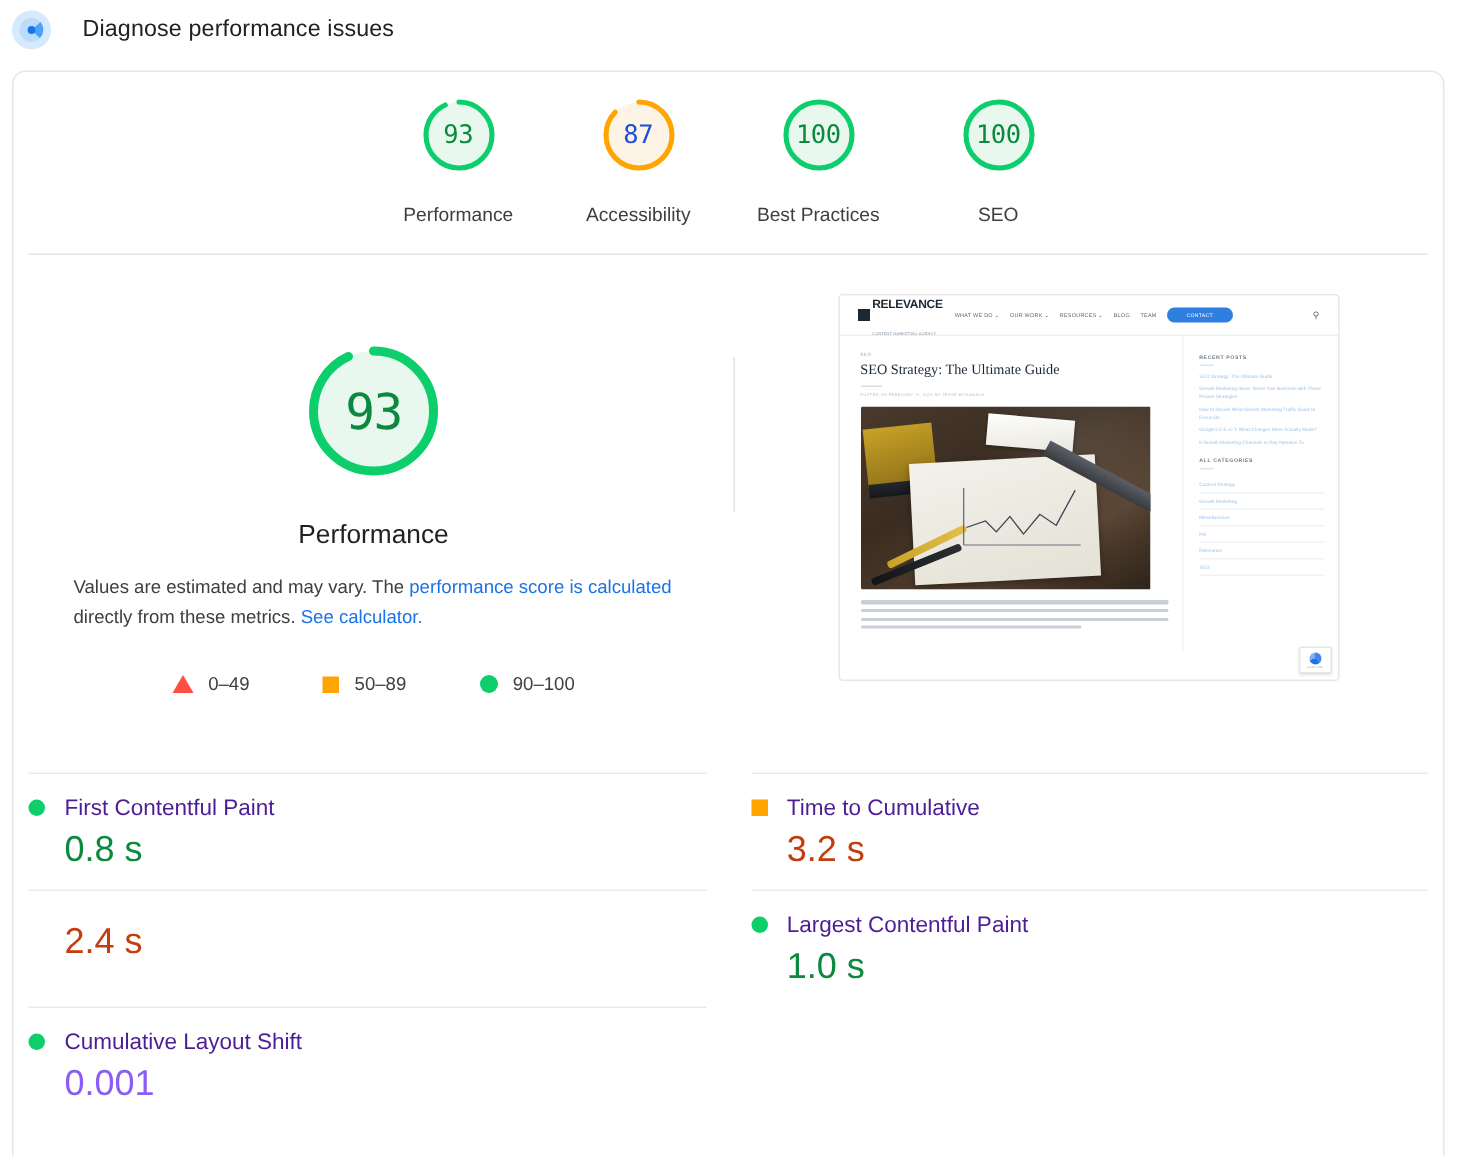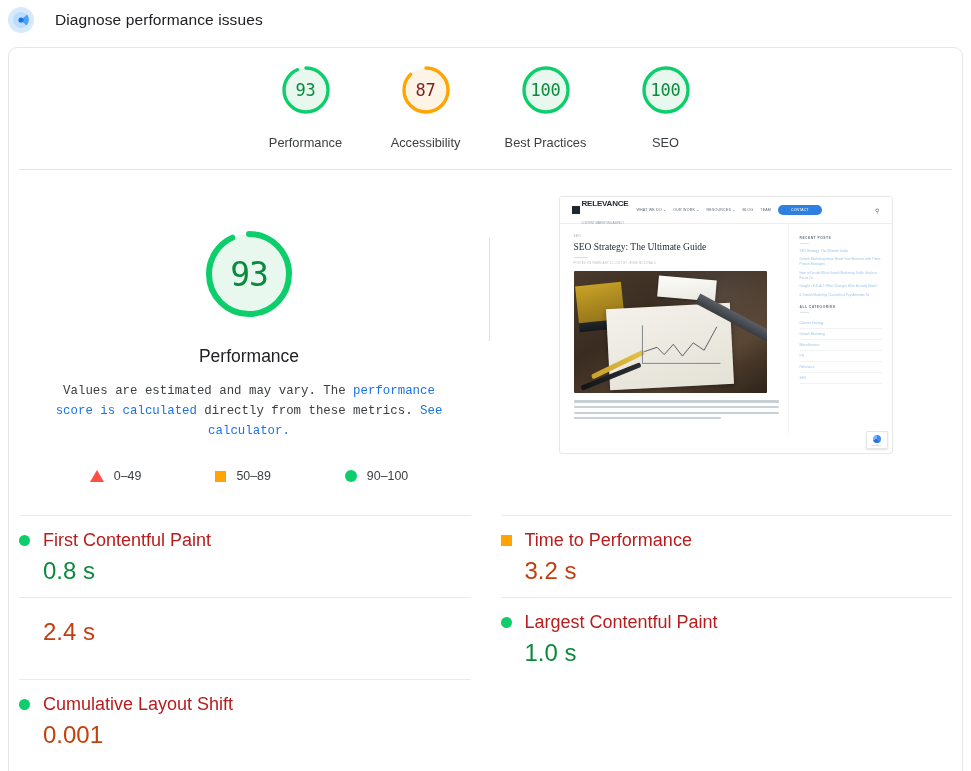--- a/index.html
+++ b/index.html
@@ -103,32 +103,30 @@
     letter-spacing: -1px;
   }
   .big-label {
     margin-top: 22px;
     font-size: 17.5px;
     color: #202124;
   }
   .disclaimer {
     margin-top: 14px;
     width: 400px;
-    text-align: center;
     font-size: 12.4px;
     line-height: 20px;
     color: #3c4043;
-    font-family: Liberation Mono, monospace;
   }
   .disclaimer a { color: #1a73e8; text-decoration: none; }
 
   .legend {
     margin-top: 28px;
     display: flex;
-    gap: 74px;
+    gap: 49px;
     font-size: 12.4px;
     color: #3c4043;
   }
   .legend-item { display:flex; align-items:center; gap: 10px; }
   .swatch-tri {
     width: 0; height: 0;
     border-left: 7px solid transparent;
     border-right: 7px solid transparent;
     border-bottom: 12px solid #ff4e42;
   }
@@ -304,21 +302,21 @@
     column-gap: 30px;
   }
   .metric {
     border-top: 1px solid #e8eaec;
     padding: 14px 0 12px 0;
     min-height: 74px;
   }
   .metric-head { display:flex; align-items:center; gap: 13px; }
   .m-dot { width: 11px; height: 11px; border-radius: 50%; flex:0 0 auto; }
   .m-sq  { width: 11px; height: 11px; flex:0 0 auto; }
-  .metric-name { font-size: 18px; color: #b91c1c; }
+  .metric-name { font-size: 15px; color: #4c1d95; }
   .metric-value {
     margin-top: 6px; margin-left: 24px;
     font-size: 24px;
     font-family: "Liberation Sans", sans-serif;
   }
 </style>
 </head>
 <body>
 
 <div id="root">
@@ -347,21 +345,21 @@
         </div>
         <div class="gauge-label">Performance</div>
       </div>
 
       <div class="gauge-cell">
         <div class="mini-gauge">
           <svg width="56" height="56" viewBox="0 0 56 56">
             <circle cx="28" cy="28" r="22" fill="#fdf4e6"></circle>
             <circle class="ring" cx="28" cy="28" r="22" fill="none" stroke="#ffa400" stroke-width="3.4" stroke-linecap="round" stroke-dasharray="120.26016677941726 138.23007675795088"></circle>
           </svg>
-          <div class="num" style="color:#7f1d1d">87</div>
+          <div class="num" style="color:#1d4ed8">87</div>
         </div>
         <div class="gauge-label">Accessibility</div>
       </div>
 
       <div class="gauge-cell">
         <div class="mini-gauge">
           <svg width="56" height="56" viewBox="0 0 56 56">
             <circle cx="28" cy="28" r="22" fill="#e8f8ef"></circle>
             <circle class="ring" cx="28" cy="28" r="22" fill="none" stroke="#0cce6b" stroke-width="3.4" stroke-linecap="round" stroke-dasharray="138.23007675795088 138.23007675795088"></circle>
           </svg>
@@ -506,21 +504,21 @@
         <div class="metric-head">
           <span class="m-dot" style="background:#0cce6b"></span>
           <span class="metric-name">First Contentful Paint</span>
         </div>
         <div class="metric-value" style="color:#0b8a3e">0.8 s</div>
       </div>
 
       <div class="metric">
         <div class="metric-head">
           <span class="m-sq" style="background:#ffa400"></span>
-          <span class="metric-name">Time to Performance</span>
+          <span class="metric-name">Time to Cumulative</span>
         </div>
         <div class="metric-value" style="color:#c33d0e">3.2 s</div>
       </div>
 
       <div class="metric">
         <div class="metric-value" style="color:#c33d0e">2.4 s</div>
       </div>
 
 
       <div class="metric">
@@ -529,18 +527,18 @@
           <span class="metric-name">Largest Contentful Paint</span>
         </div>
         <div class="metric-value" style="color:#0b8a3e">1.0 s</div>
       </div>
 
       <div class="metric">
         <div class="metric-head">
           <span class="m-dot" style="background:#0cce6b"></span>
           <span class="metric-name">Cumulative Layout Shift</span>
         </div>
-        <div class="metric-value" style="color:#c2410c">0.001</div>
+        <div class="metric-value" style="color:#8b5cf6">0.001</div>
       </div>
 
     </div>
   </div>
 </div>
 
 </body></html>

